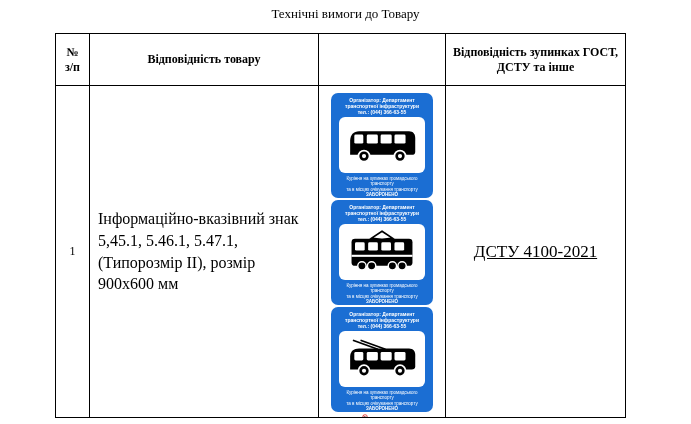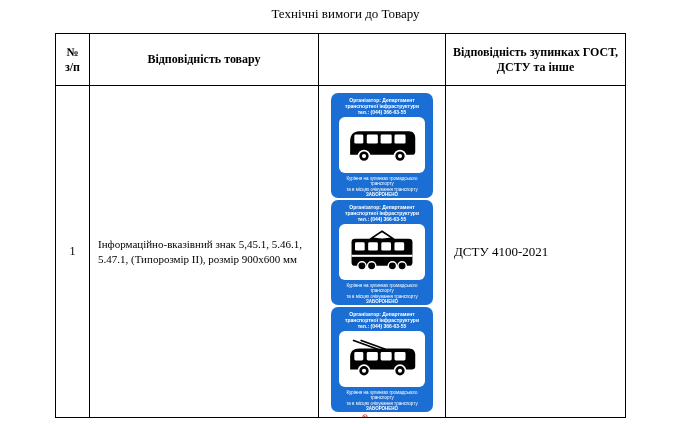--- a/index.html
+++ b/index.html
@@ -20,22 +20,22 @@
     border:1px solid #000; overflow:hidden; vertical-align:middle;
   }
   .req-table th { font-size:12px; font-weight:bold; text-align:center; padding:2px 6px; }
   .req-table thead tr { height:52px; }
   .req-table tbody tr { height:332px; }
   col.c-num   { width:34px; }
   col.c-name  { width:229px; }
   col.c-image { width:127px; }
   col.c-comp  { width:180px; }
   td.cell-num  { text-align:center; font-size:12px; }
-  td.cell-name { font-size:11px; padding:4px 8px; line-height:1.35; text-align:left; }
-  td.cell-comp { font-size:13px; padding:2px 8px; }
+  td.cell-name { font-size:16px; padding:4px 8px; line-height:1.35; text-align:left; }
+  td.cell-comp { text-align:center; font-size:17px; padding:2px 8px;text-decoration:underline; }
   td.cell-image { padding:0; }
 
   .signs-stack {
     display:flex; flex-direction:column; align-items:center;
     gap:2px; padding-top:2px;
   }
   .sign {
     width:102px; height:105px; box-sizing:border-box;
     background:#1b6ed3; border-radius:7px; color:#fff;
     text-align:center; padding:4px 3px 0;

